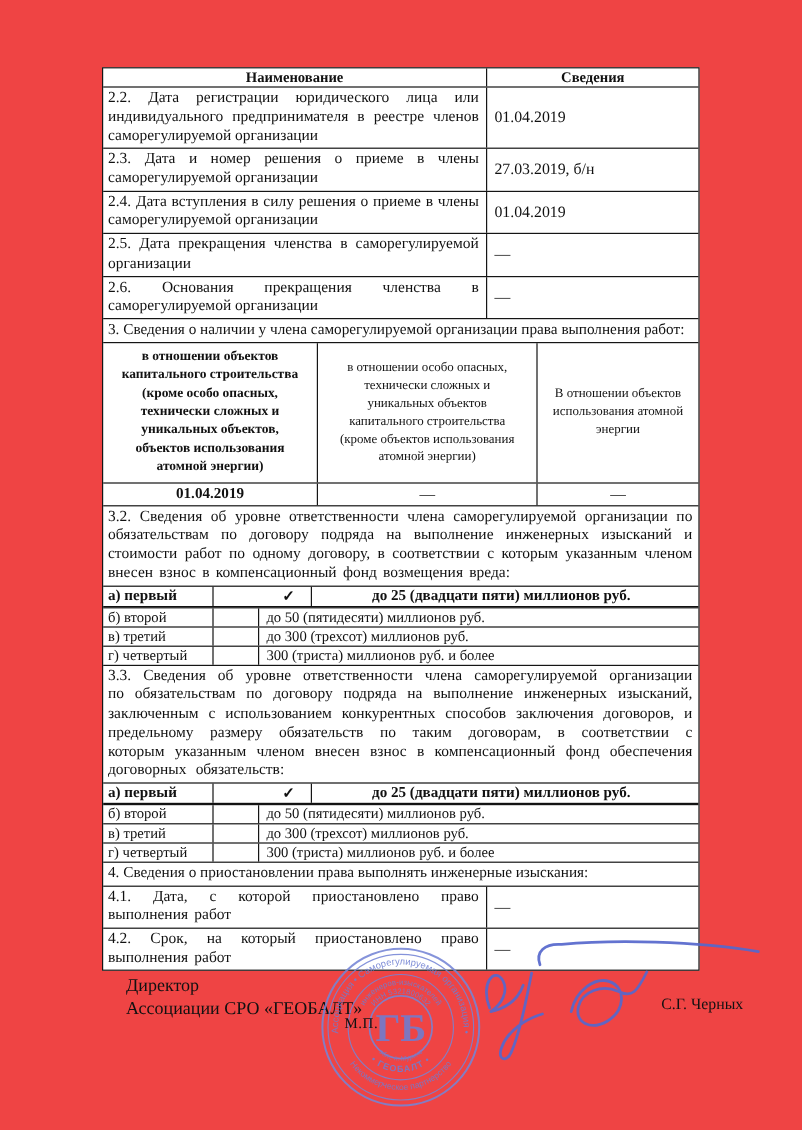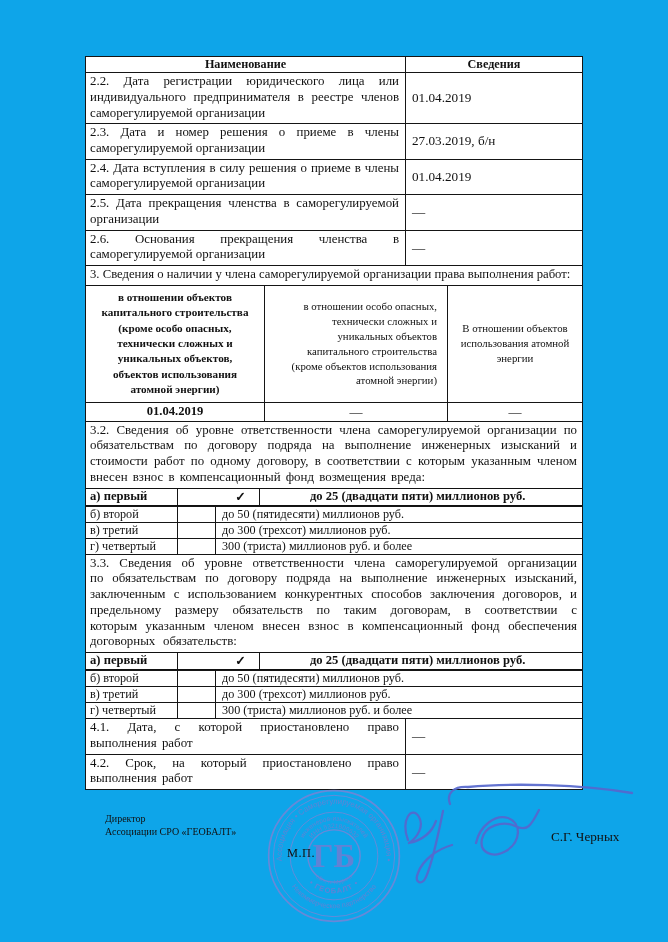--- a/index.html
+++ b/index.html
@@ -1,18 +1,18 @@
 <!DOCTYPE html>
 <html><head>
 <meta charset="utf-8">
 <style>
   * { margin:0; padding:0; box-sizing:border-box; }
   html,body { background:#ffffff; }
   body { font-family:"Liberation Serif", serif; color:#111; }
-  .sheet { position:relative; width:668px; height:942px; background:#0ea5e9; overflow:hidden; }
+  .sheet { position:relative; width:668px; height:942px; background:#ef4444; overflow:hidden; }
 
   
   .doc-table { position:absolute; left:85px; top:56px; width:498px; border:1.6px solid #151515; background:#fff; }
   .trow { display:flex; border-top:1px solid #151515; }
   .trow:first-child { border-top:none; }
   .c1 { width:320px; border-right:1px solid #151515; padding:1px 6px 2px 4px; font-size:12.9px; line-height:1.22; text-align:justify; }
   .c2 { flex:1; padding:1px 4px 1px 6px; font-size:13.2px; display:flex; align-items:center; }
   .head-row .c1, .head-row .c2 { font-weight:bold; font-size:12.2px; text-align:center; justify-content:center; padding:0 2px 1px; line-height:1.15; display:flex; align-items:center;}
   .head-row { min-height:15px; }
   .mh48 { min-height:48px; }
@@ -20,36 +20,36 @@
   .mh29 { min-height:29px; }
   .full { padding:1px 5px 2px 4px; font-size:12.9px; line-height:1.22; text-align:justify; width:100%; }
   .sec-title { font-weight:normal; font-size:12.7px; text-align:left; }
   .ws2 { word-spacing:2px; }
   .ws4 { word-spacing:4.5px; }
 
   
   .obj-row { display:flex; border-top:1px solid #151515; }
   .o1,.o2,.o3 { display:flex; align-items:center; justify-content:center; text-align:center; padding:4px 10px; font-size:10.8px; line-height:1.38; }
   .o1 { width:179px; border-right:1px solid #151515; font-weight:bold; font-size:11.2px;text-align:center; }
-  .o2 { width:183px; border-right:1px solid #151515;text-align:right; }
+  .o2 { width:183px; border-right:1px solid #151515; }
   .o3 { flex:1; }
   .obj-head { min-height:104px; }
   .obj-vals { min-height:16px; }
   .obj-vals .o1 { font-weight:bold; font-size:12.6px; padding:0; }
   .obj-vals .o2, .obj-vals .o3 { font-size:13px; padding:0; }
 
   
   .lvl-row { display:flex; border-top:1px solid #151515; min-height:15px; font-size:12.2px; }
   .lvl-row.first { border-top:1.8px solid #111; border-bottom:0.8px solid #111; font-weight:bold; font-size:12.6px;gap:44px; }
   .l1 { width:92px; border-right:1px solid #151515; padding:0 4px; }
   .l2 { width:38px; border-right:1px solid #151515; text-align:center; font-weight:bold; }
   .l3 { flex:1; padding:0 6px; }
 
   
-  .sig-title { position:absolute; left:105px; top:813px; font-size:10px; line-height:1.25; }
+  .sig-title { position:absolute; left:105px; top:813px; font-size:15px; line-height:1.25; }
   .mp-mark { position:absolute; left:287px; top:846px; font-size:12.4px; letter-spacing:0.5px; }
   .signer-name { position:absolute; left:551px; top:829px; font-size:13.2px; }
   .stamp-svg { position:absolute; left:264px; top:786px; opacity:0.88; }
   .sign-svg { position:absolute; left:388px; top:780px; opacity:0.92; }
 </style>
 </head>
 <body>
 
 <div class="sheet">
 
@@ -141,20 +141,23 @@
         <div class="l2"></div>
         <div class="l3">до 300 (трехсот) миллионов руб.</div>
       </div>
       <div class="lvl-row">
         <div class="l1">г) четвертый</div>
         <div class="l2"></div>
         <div class="l3">300 (триста) миллионов руб. и более</div>
       </div>
     </div>
 
+    <div class="trow">
+      <div class="full sec-title">4. Сведения о приостановлении права выполнять инженерные изыскания:</div>
+    </div>
     <div class="trow">
       <div class="c1 ws2">4.1. Дата, с которой приостановлено право выполнения работ</div>
       <div class="c2 mh29">—</div>
     </div>
     <div class="trow">
       <div class="c1 ws2">4.2. Срок, на который приостановлено право выполнения работ</div>
       <div class="c2 mh29">—</div>
     </div>
 
   </div>

